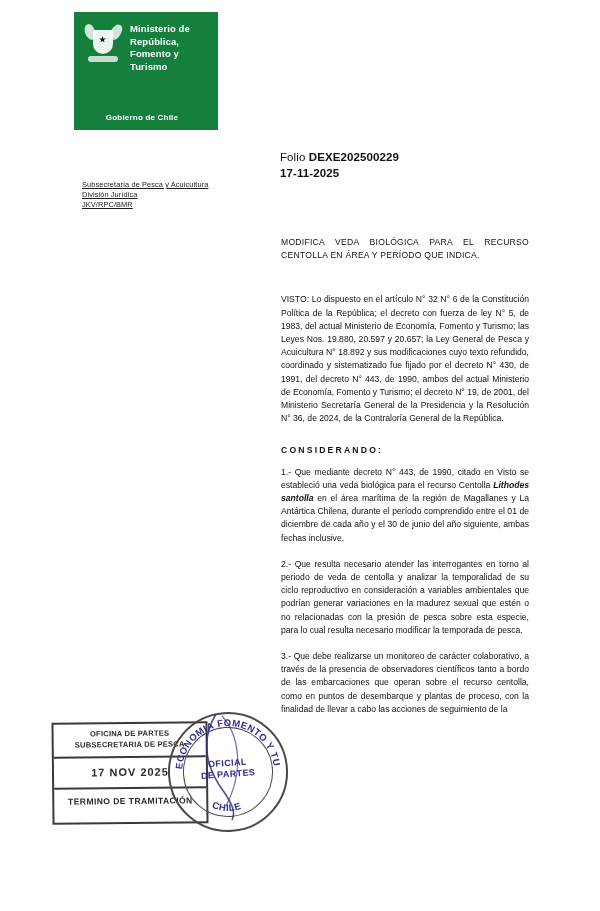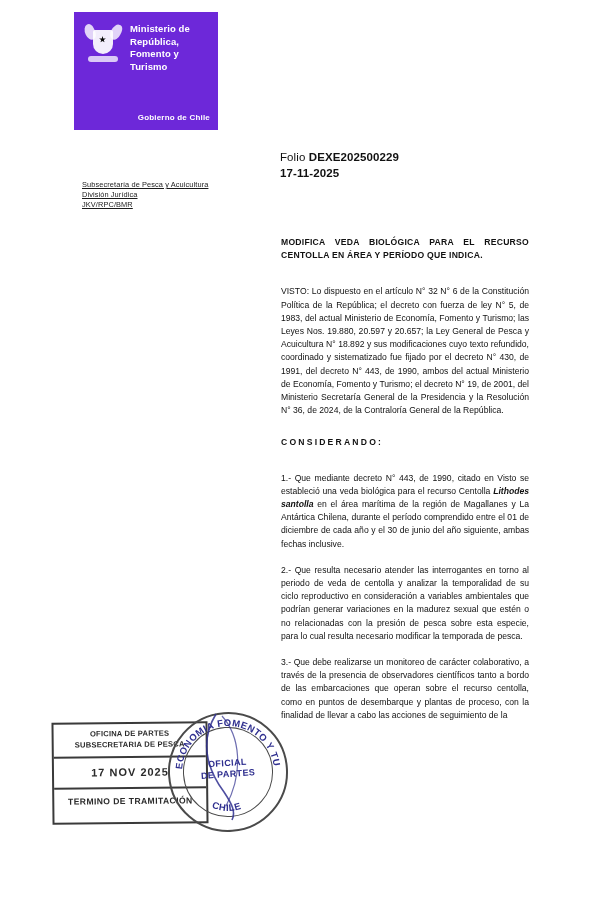--- a/index.html
+++ b/index.html
@@ -16,21 +16,21 @@
     overflow: hidden;
   }
 
   
   .logo-block {
     position: absolute;
     left: 74px;
     top: 12px;
     width: 144px;
     height: 118px;
-    background: #6d28d9;
+    background: #15803d;
     color: #ffffff;
     overflow: hidden;
   }
   .coat {
     position: absolute;
     left: 10px;
     top: 10px;
     width: 38px;
     height: 44px;
   }
@@ -84,21 +84,21 @@
     line-height: 12.5px;
     font-weight: bold;
     letter-spacing: .1px;
   }
   .ministry div { white-space: nowrap; }
   .gov {
     position: absolute;
     left: 0;
     right: 8px;
     bottom: 8px;
-    text-align: right;
+    text-align: center;
     font-size: 8px;
     font-weight: bold;
     letter-spacing: .2px;
   }
 
   
   .folio {
     position: absolute;
     left: 280px;
     top: 149px;
@@ -128,32 +128,32 @@
     position: absolute;
     left: 281px;
     top: 236px;
     width: 248px;
     font-size: 8.6px;
     line-height: 13.2px;
     text-align: justify;
     color: #111111;
   }
   .doc-title {
-    font-weight: bold;
+    font-weight: normal;
     letter-spacing: .25px;
-    margin-bottom: 23px;
+    margin-bottom: 31px;
     text-align: justify;
   }
   .para { margin-bottom: 13px; text-align: justify; }
   .lead { font-weight: normal; }
   .considerando {
     font-weight: bold;
     letter-spacing: 2.2px;
     margin-top: 19px;
-    margin-bottom: 22px;
+    margin-bottom: 8px;
   }
   .ital { font-style: italic; font-weight: bold; }
 
   
   .stamp-rect {
     position: absolute;
     left: 52px;
     top: 722px;
     width: 152px;
     height: 98px;

